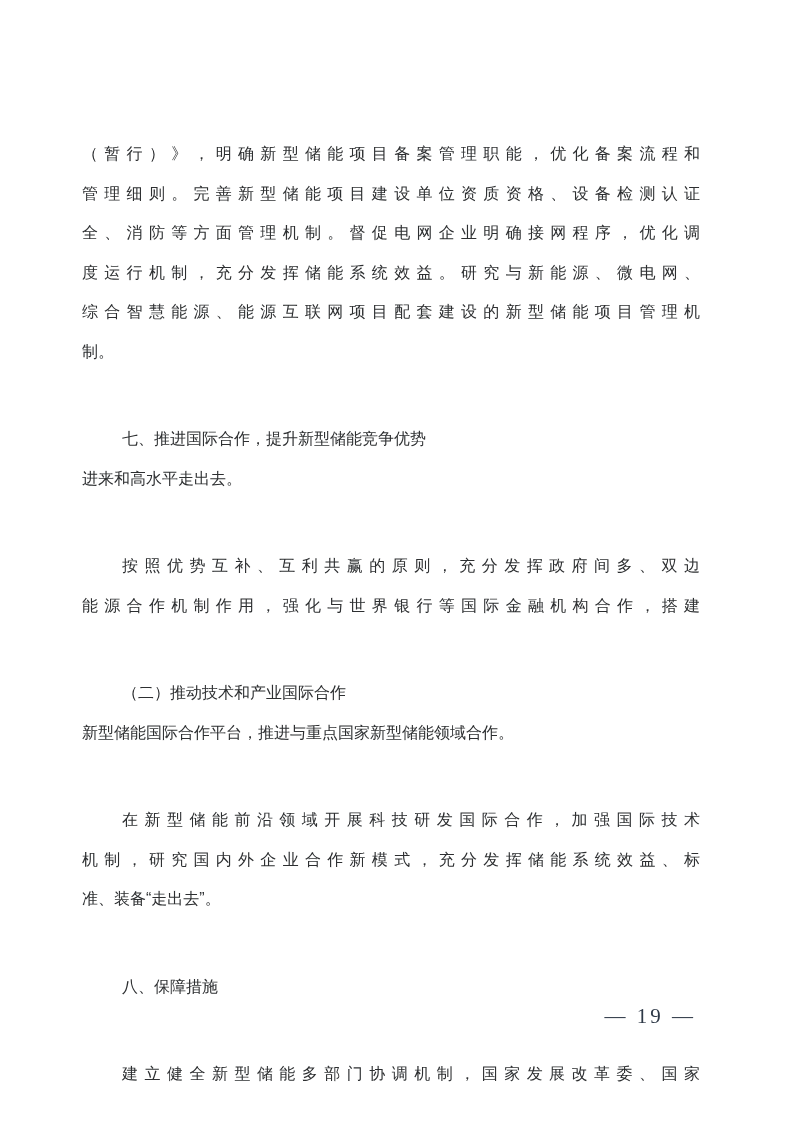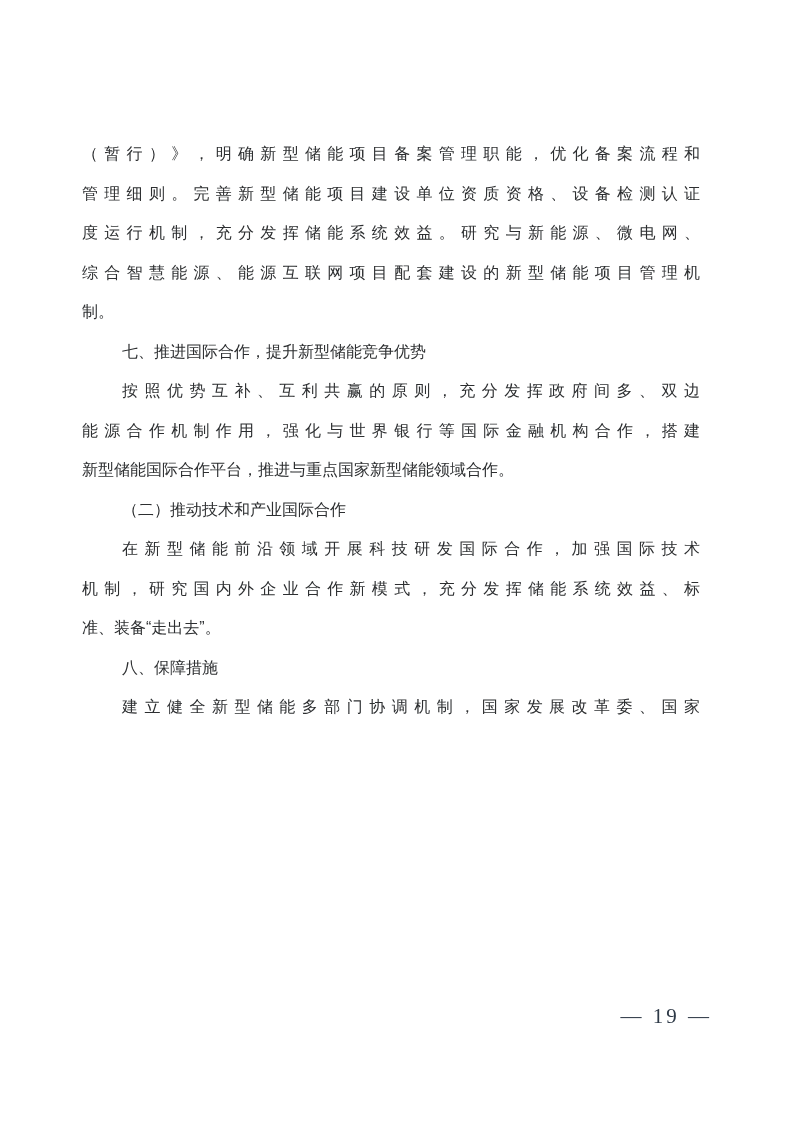--- a/index.html
+++ b/index.html
@@ -39,49 +39,52 @@
   
   .line.fill {
     white-space: normal;
     text-align: justify;
     text-align-last: justify;
     text-justify: inter-character;
   }
   
   .line.indent {
     text-indent: 40px;
+    margin-top: 48px;
   }
   .page-footer {
     position: absolute;
     top: 1002px;
-    right: 88px;
+    right: 104px;
     font-family: "Liberation Serif", "DejaVu Serif", serif;
     font-size: 21px;
     line-height: 28px;
     color: #2e3947;
     letter-spacing: 3px;
     text-align: center;
   }
 </style>
 </head>
 <body>
 
 <div class="page">
 
   <div class="doc-body">
     <div class="line fill">（暂行）》，明确新型储能项目备案管理职能，优化备案流程和</div>
     <div class="line fill">管理细则。完善新型储能项目建设单位资质资格、设备检测认证</div>
+    <div class="line fill">全、消防等方面管理机制。督促电网企业明确接网程序，优化调</div>
     <div class="line fill">度运行机制，充分发挥储能系统效益。研究与新能源、微电网、</div>
     <div class="line fill">综合智慧能源、能源互联网项目配套建设的新型储能项目管理机</div>
     <div class="line">制。</div>
     <div class="line indent">七、推进国际合作，提升新型储能竞争优势</div>
+    <div class="line">进来和高水平走出去。</div>
     <div class="line fill indent">按照优势互补、互利共赢的原则，充分发挥政府间多、双边</div>
     <div class="line fill">能源合作机制作用，强化与世界银行等国际金融机构合作，搭建</div>
+    <div class="line indent">（二）推动技术和产业国际合作</div>
     <div class="line">新型储能国际合作平台，推进与重点国家新型储能领域合作。</div>
-    <div class="line indent">（二）推动技术和产业国际合作</div>
     <div class="line fill indent">在新型储能前沿领域开展科技研发国际合作，加强国际技术</div>
     <div class="line fill">机制，研究国内外企业合作新模式，充分发挥储能系统效益、标</div>
     <div class="line">准、装备“走出去”。</div>
     <div class="line indent">八、保障措施</div>
     <div class="line fill indent">建立健全新型储能多部门协调机制，国家发展改革委、国家</div>
   </div>
 
   <div class="page-footer">— 19 —</div>
 
 </div>

